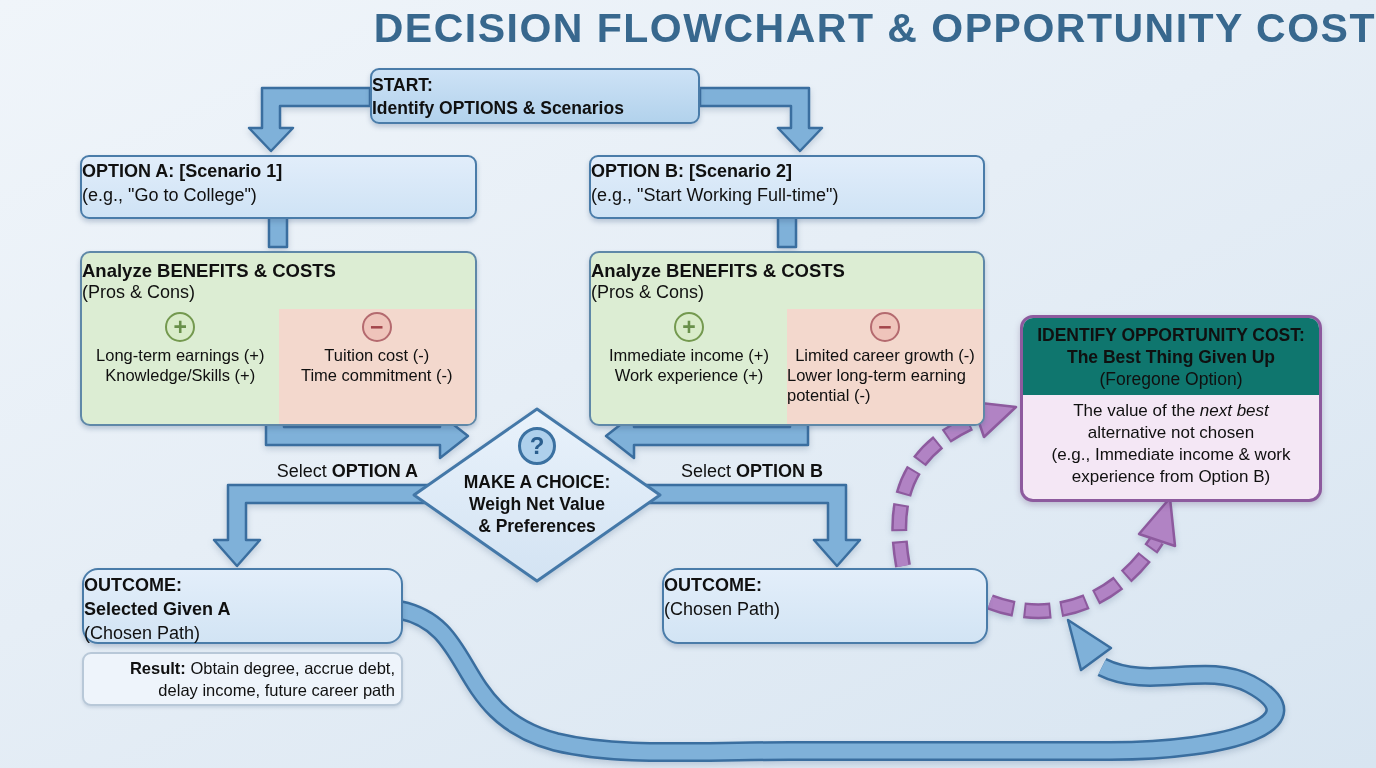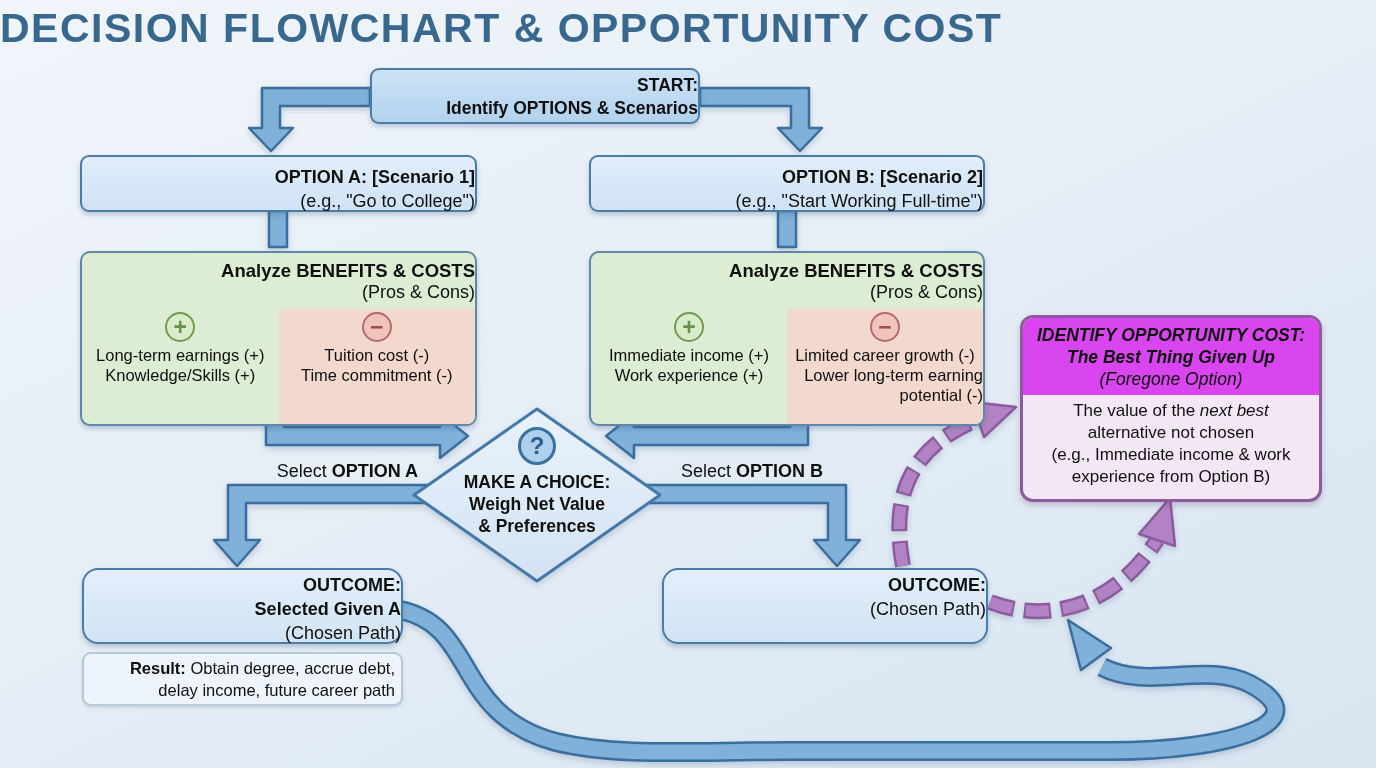--- a/index.html
+++ b/index.html
@@ -1,27 +1,27 @@
 <!DOCTYPE html>
 <html><head>
 <meta charset="utf-8">
 <style>
   html,body{margin:0;padding:0;background:#cfdde9;}
   .stage{position:relative;width:1376px;height:768px;overflow:hidden;
     background:linear-gradient(155deg,#f0f5fa 0%,#e6eef6 45%,#d8e5f1 100%);
     font-family:"Liberation Sans",sans-serif;color:#101010;}
-  .title{position:absolute;top:5px;left:0;width:100%;margin:0;text-align:left;
+  .title{position:absolute;top:5px;left:0;width:100%;margin:0;text-align:right;
     font-size:41px;font-weight:bold;letter-spacing:1.5px;color:#38688e;}
   svg.wires{position:absolute;left:0;top:0;filter:drop-shadow(0 3px 3px rgba(50,80,120,.22));}
   .box{position:absolute;box-sizing:border-box;border:2.5px solid #4a7ca9;border-radius:9px;
-    text-align:right;box-shadow:0 3px 5px rgba(60,90,130,.28);}
+    text-align:left;box-shadow:0 3px 5px rgba(60,90,130,.28);}
   .b{font-weight:bold;}
   .start{left:370px;top:68px;width:330px;height:56px;padding-top:4px;
     background:linear-gradient(#cde2f6,#b2d2ec);font-size:17.5px;line-height:23px;font-weight:bold;}
-  .option{height:57px;padding-top:8px;background:linear-gradient(#e1edfa,#cfe3f5);
+  .option{height:64px;padding-top:2px;background:linear-gradient(#e1edfa,#cfe3f5);
     font-size:18px;line-height:24px;}
   .opt-a{left:80px;top:155px;width:397px;}
   .opt-b{left:589px;top:155px;width:396px;}
   .analyze{height:175px;background:#dcedd3;border-color:#5f88a8;border-radius:10px;overflow:hidden;margin-top:8px;}
   .ana-a{left:80px;top:243px;width:397px;}
   .ana-b{left:589px;top:243px;width:396px;}
   .pink{position:absolute;right:0;top:56px;bottom:0;width:50%;background:#f3d8cd;}
   .an-title{position:relative;font-weight:bold;font-size:18.5px;margin-top:7px;}
   .an-sub{position:relative;font-size:18px;}
   .cols{position:absolute;left:0;top:57px;right:0;bottom:0;display:flex;}
@@ -44,21 +44,21 @@
   .out-a{left:82px;top:568px;width:321px;}
   .out-b{left:662px;top:568px;width:326px;}
   .result{position:absolute;box-sizing:border-box;background:#eef4fb;border:2px solid #b8c8d8;
     border-radius:9px;font-size:16.5px;line-height:21.5px;text-align:center;padding:4px 6px;
     box-shadow:0 2px 3px rgba(60,90,130,.15);}
   .res-a{left:82px;top:652px;width:321px;height:54px;text-align:right;}
   .res-b{left:662px;top:652px;width:326px;height:69px;}
   .opp{position:absolute;left:1020px;top:315px;width:302px;height:187px;box-sizing:border-box;
     border:3px solid #8d5a9e;border-radius:13px;background:#f4e7f5;overflow:hidden;
     box-shadow:0 3px 6px rgba(90,60,110,.28);text-align:center;}
-  .opp-head{background:#d946ef;padding:6px 2px 5px 2px;font-size:17.5px;line-height:22px;font-style:italic;}
+  .opp-head{background:#0f766e;padding:6px 2px 5px 2px;font-size:17.5px;line-height:22px;}
   .opp-head .reg{font-weight:normal;}
   .opp-body{padding-top:5px;font-size:17px;line-height:22px;}
   .it{font-style:italic;}
 </style>
 </head>
 <body>
 
 <div class="stage">
 
   <h1 class="title">DECISION FLOWCHART &amp; OPPORTUNITY COST</h1>

